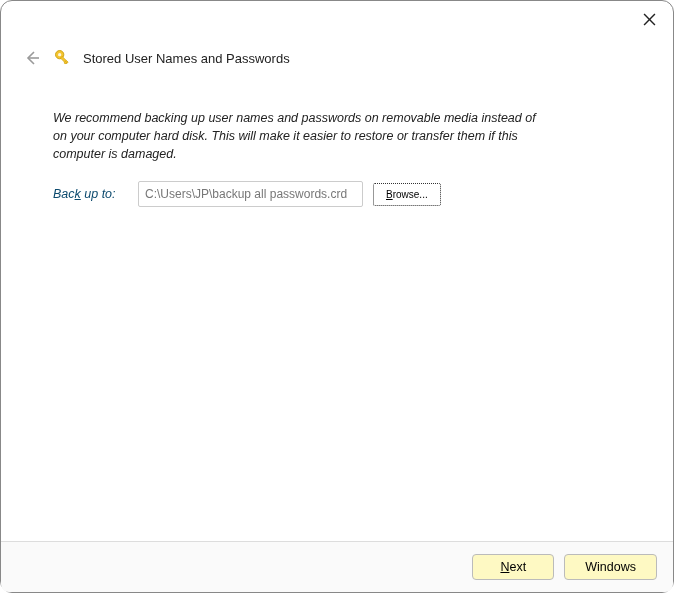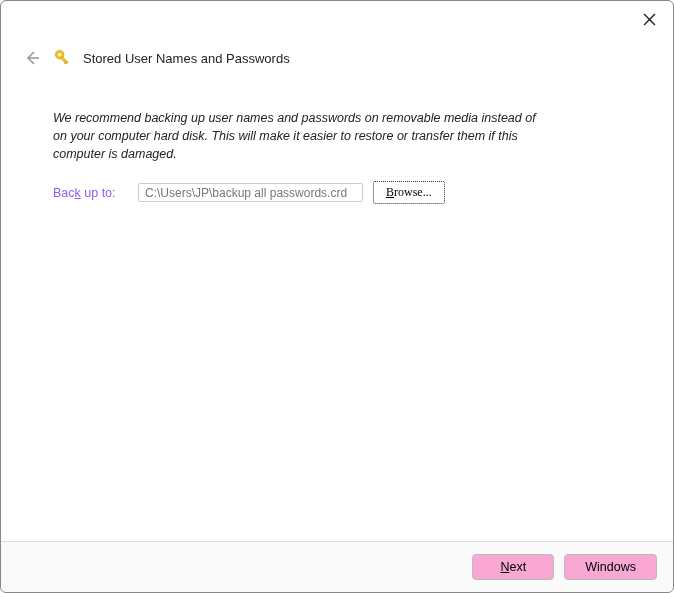--- a/index.html
+++ b/index.html
@@ -8,21 +8,21 @@
   font-size: 12px;
   background: #fff;
   width: 674px;
   height: 593px;
   position: relative;
   overflow: hidden;
 }
 .window {
   width: 100%; height: 100%;
   border: 1px solid #888;
-  border-radius: 6px;
+  border-radius: 12px;
   display: flex;
   flex-direction: column;
   background: #fff;
 }
 .titlebar {
   display: flex;
   justify-content: flex-end;
   align-items: flex-start;
   height: 34px;
   padding: 4px 8px 0 0;
@@ -74,58 +74,59 @@
   font-style: italic;
 }
 .field-row {
   display: flex;
   align-items: center;
   gap: 10px;
   margin-bottom: 20px;
 }
 .field-label {
   font-size: 12.5px;
-  color: #8b5cf6;
+  color: #0c4a6e;
   width: 75px;
+  font-style: italic;
 }
 .field-input {
   width: 225px;
-  height: 19px;
+  height: 26px;
   border: 1px solid #ccc;
   border-radius: 2px;
   padding: 0 6px;
   font-size: 12px;
   color: #777;
   background: #fff;
 }
 .browse-btn {
   height: 23px;
   padding: 0 12px;
-  font-size: 12px;
+  font-size: 10px;
   background: #fff;
   border: 1px dotted #333;
   border-radius: 2px;
   cursor: pointer;
-  font-family: Liberation Serif, serif;
+  font-family: Liberation Sans, sans-serif;
 }
 .browse-btn .u { text-decoration: underline; }
 .footer {
   border-top: 1px solid #ddd;
   background: #fafafa;
   padding: 12px 16px;
   display: flex;
   justify-content: flex-end;
   gap: 10px;
   border-bottom-left-radius: 8px;
   border-bottom-right-radius: 8px;
 }
 .btn {
   min-width: 82px;
   height: 26px;
-  background: #f9a8d4;
+  background: #fef9c3;
   border: 1px solid #bbb;
   border-radius: 4px;
   font-size: 12.5px;
   font-family: inherit;
   cursor: pointer;
   padding: 0 20px;
 }
 .btn .u { text-decoration: underline; }
 </style>
 </head>

